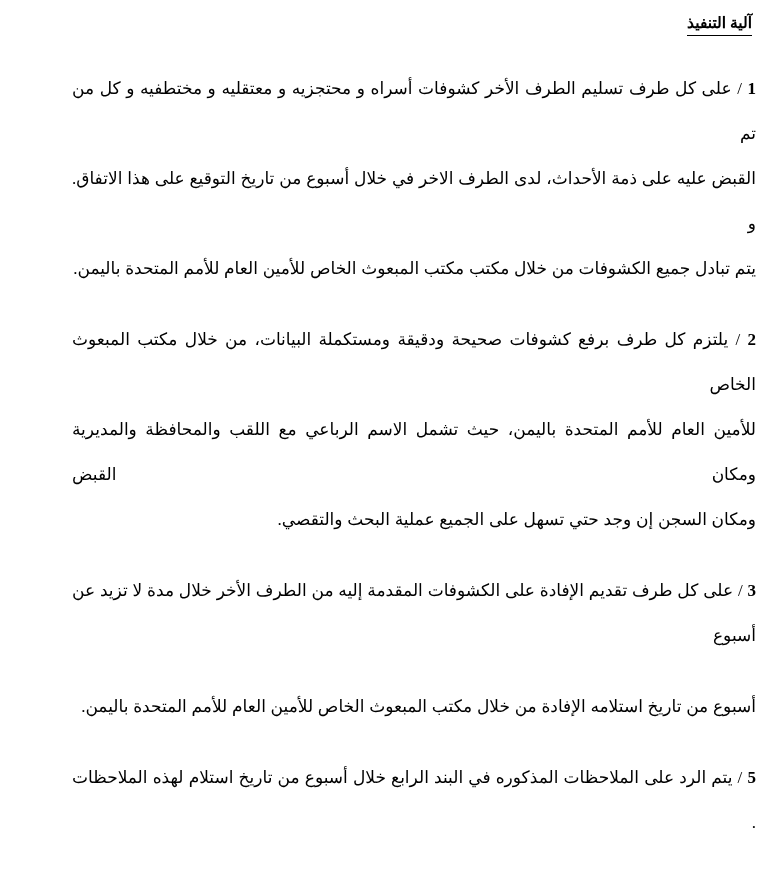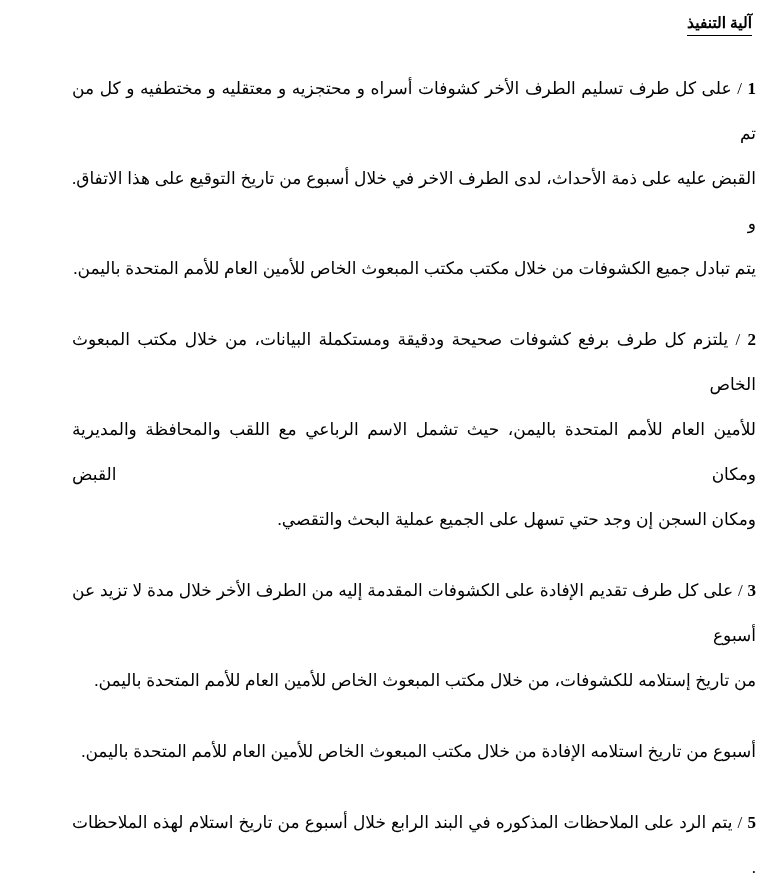--- a/index.html
+++ b/index.html
@@ -88,21 +88,20 @@
       <div class="clause">
         <div class="clause-body">
           <span class="line"><span class="num">2</span><span> / </span><span>يلتزم كل طرف برفع كشوفات صحيحة ودقيقة ومستكملة البيانات، من خلال مكتب المبعوث الخاص</span></span>
           <span class="line"><span>للأمين العام للأمم المتحدة باليمن، حيث تشمل الاسم الرباعي مع اللقب والمحافظة والمديرية ومكان القبض</span></span>
           <span class="line last"><span>ومكان السجن إن وجد حتي تسهل على الجميع عملية البحث والتقصي.</span></span>
         </div>
       </div>
       <div class="clause">
         <div class="clause-body">
           <span class="line"><span class="num">3</span><span> / </span><span>على كل طرف تقديم  الإفادة على الكشوفات المقدمة إليه من الطرف الأخر خلال مدة لا تزيد عن أسبوع</span></span>
-          <span class="line last"><span>من تاريخ إستلامه للكشوفات، من خلال مكتب المبعوث الخاص للأمين العام للأمم المتحدة باليمن.</span></span>
         </div>
       </div>
       <div class="clause">
         <div class="clause-body">
           <span class="line last"><span>أسبوع من تاريخ استلامه الإفادة من خلال مكتب المبعوث الخاص للأمين العام للأمم المتحدة باليمن.</span></span>
         </div>
       </div>
       <div class="clause">
         <div class="clause-body">
           <span class="line last"><span class="num">5</span><span> / </span><span>يتم الرد على الملاحظات المذكوره في البند الرابع خلال أسبوع من تاريخ استلام لهذه الملاحظات .</span></span>

